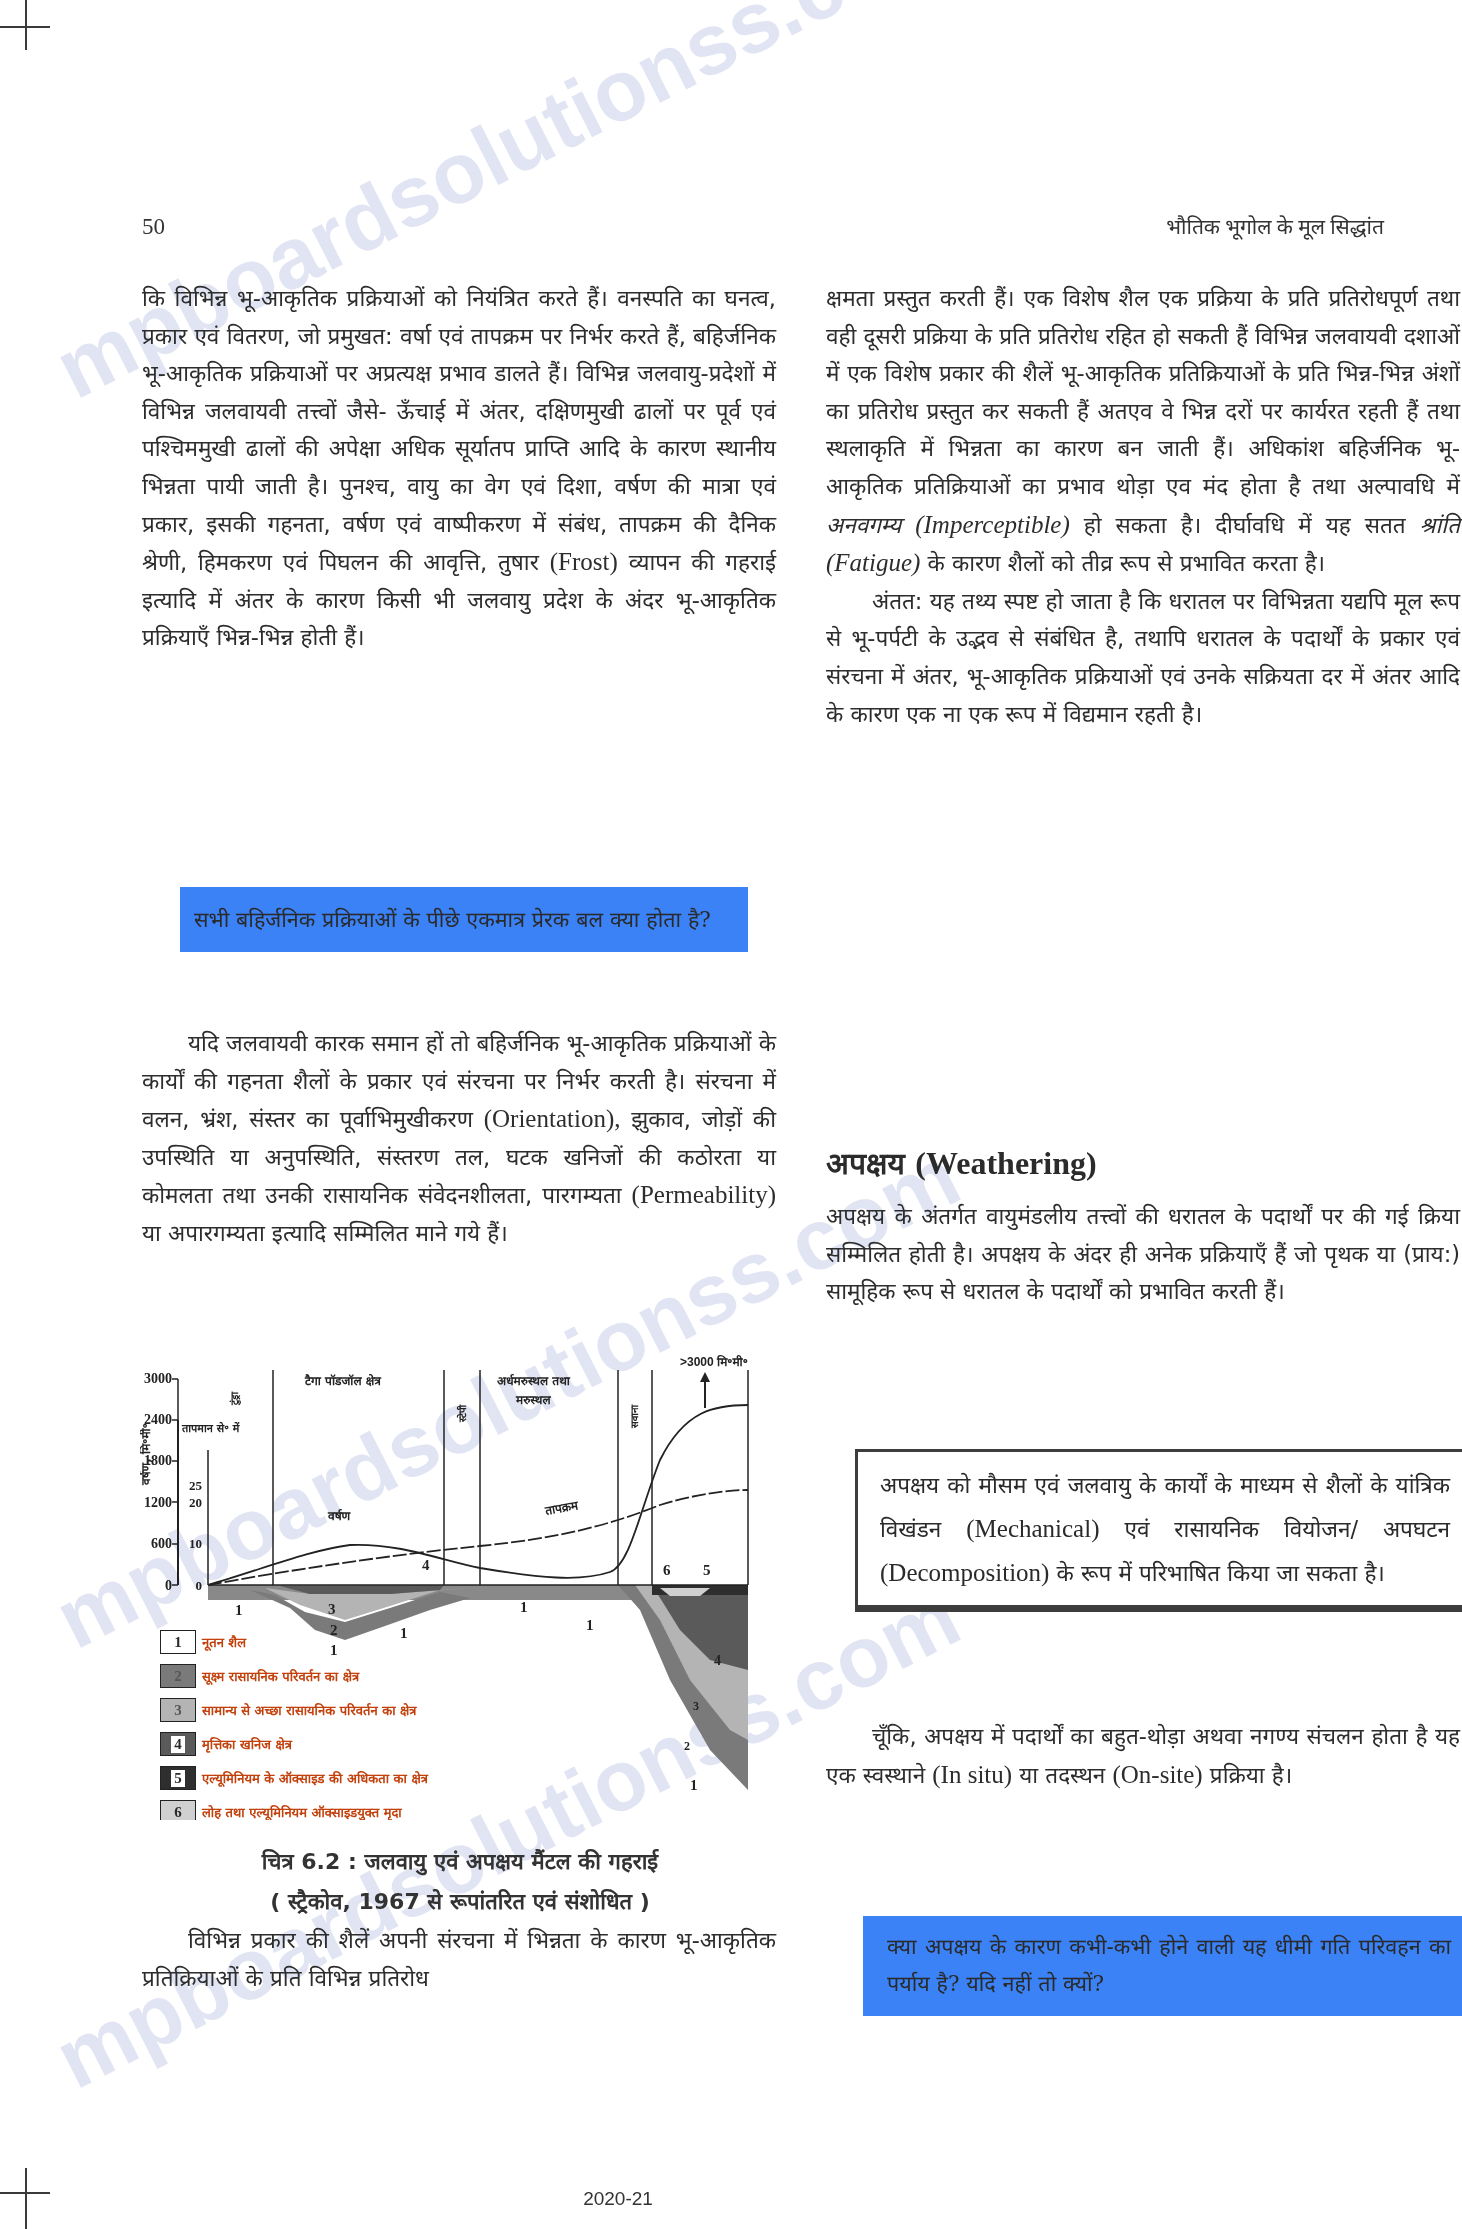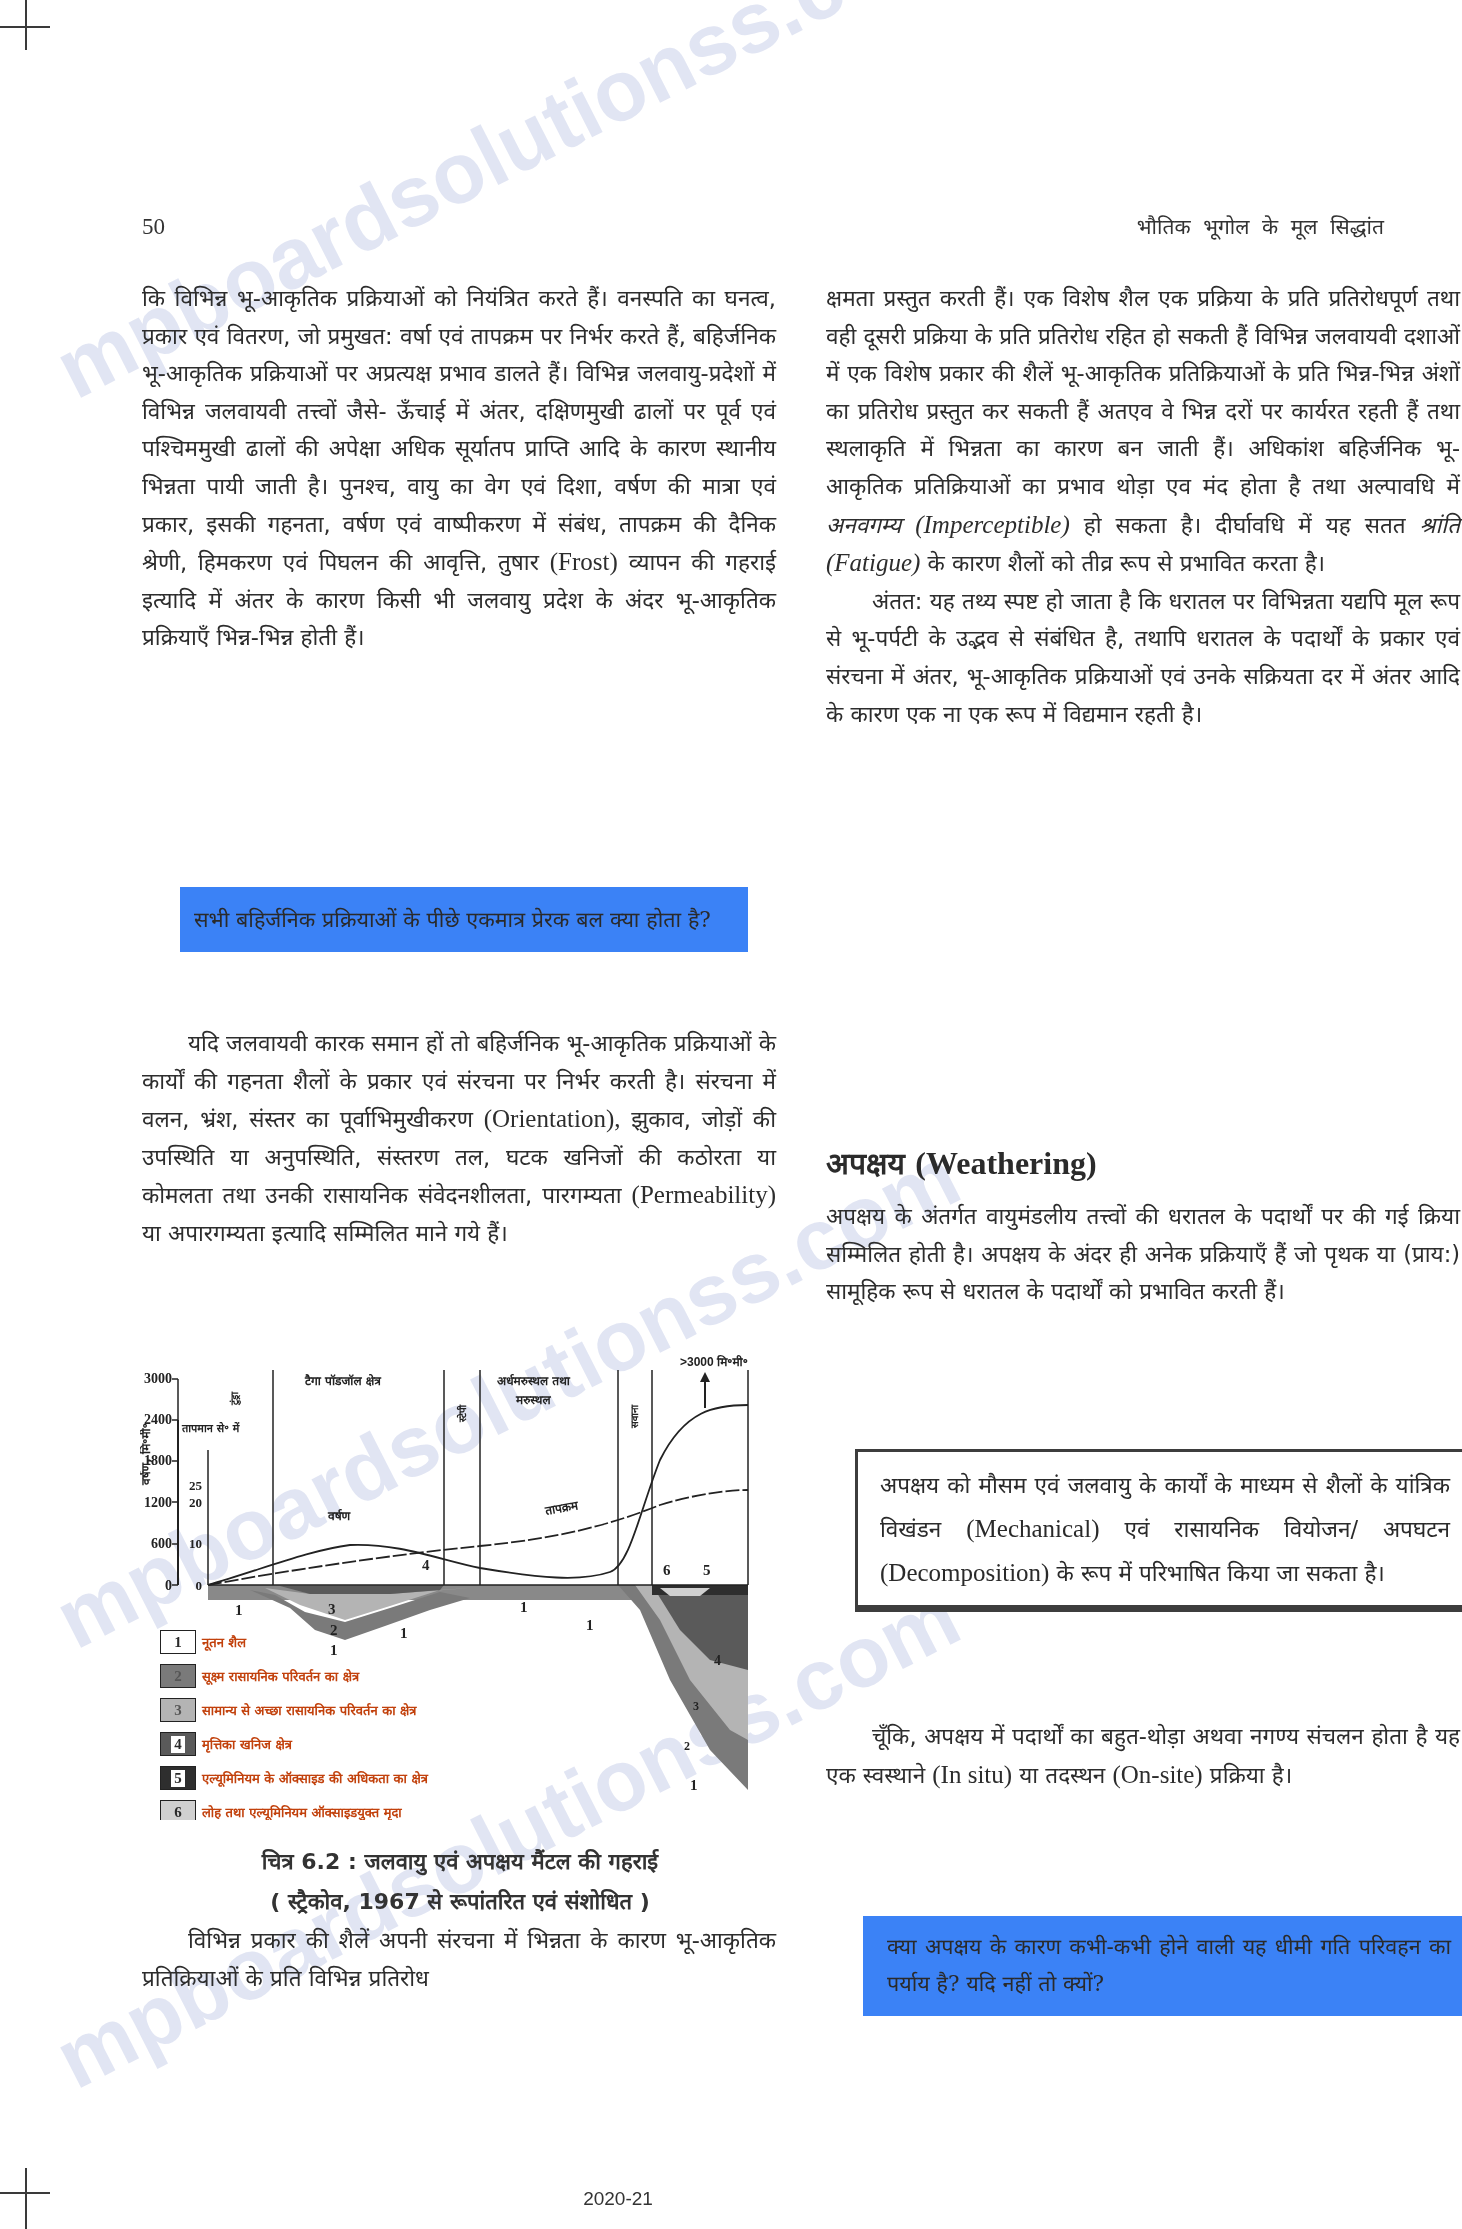--- a/index.html
+++ b/index.html
@@ -3,21 +3,21 @@
 <meta charset="utf-8">
 <style>
   html, body { margin:0; padding:0; }
   body {
     width:1462px; height:2229px; position:relative; overflow:hidden;
     background:#ffffff; color:#2a2a2a;
     font-family:"DejaVu Serif", "Liberation Serif", serif;
   }
   .crop { position:absolute; background:#3a3a3a; }
   .page-num { position:absolute; left:142px; top:214px; font-size:23px; color:#333; font-family:"Liberation Serif", serif; }
-  .running-head { position:absolute; right:78px; top:212px; font-size:21px; color:#333; font-family:Liberation Mono, monospace; }
+  .running-head { position:absolute; right:78px; top:212px; font-size:21px; color:#333; font-family:Liberation Serif, serif; }
   .col { position:absolute; font-family:"DejaVu Sans", sans-serif; font-size:22.5px; line-height:37.6px; text-align:justify; color:#2d2d2d; }
   .col p { margin:0; }
   .col .indent { text-indent:46px; }
   .col-left { left:142px; top:280px; width:634px; }
   .col-right { left:826px; top:280px; width:634px; }
   .en { font-family:"Liberation Serif", serif; font-size:25px; }
   .en-it { font-family:"Liberation Serif", serif; font-style:italic; font-size:25px; }
   .hi-it { font-style:italic; }
   .qbox { background:#3b82f6; padding:14px 24px 14px 14px; font-size:21.5px; line-height:37px; text-align:justify; }
   .qbox-left { position:absolute; left:180px; top:887px; width:530px; }

